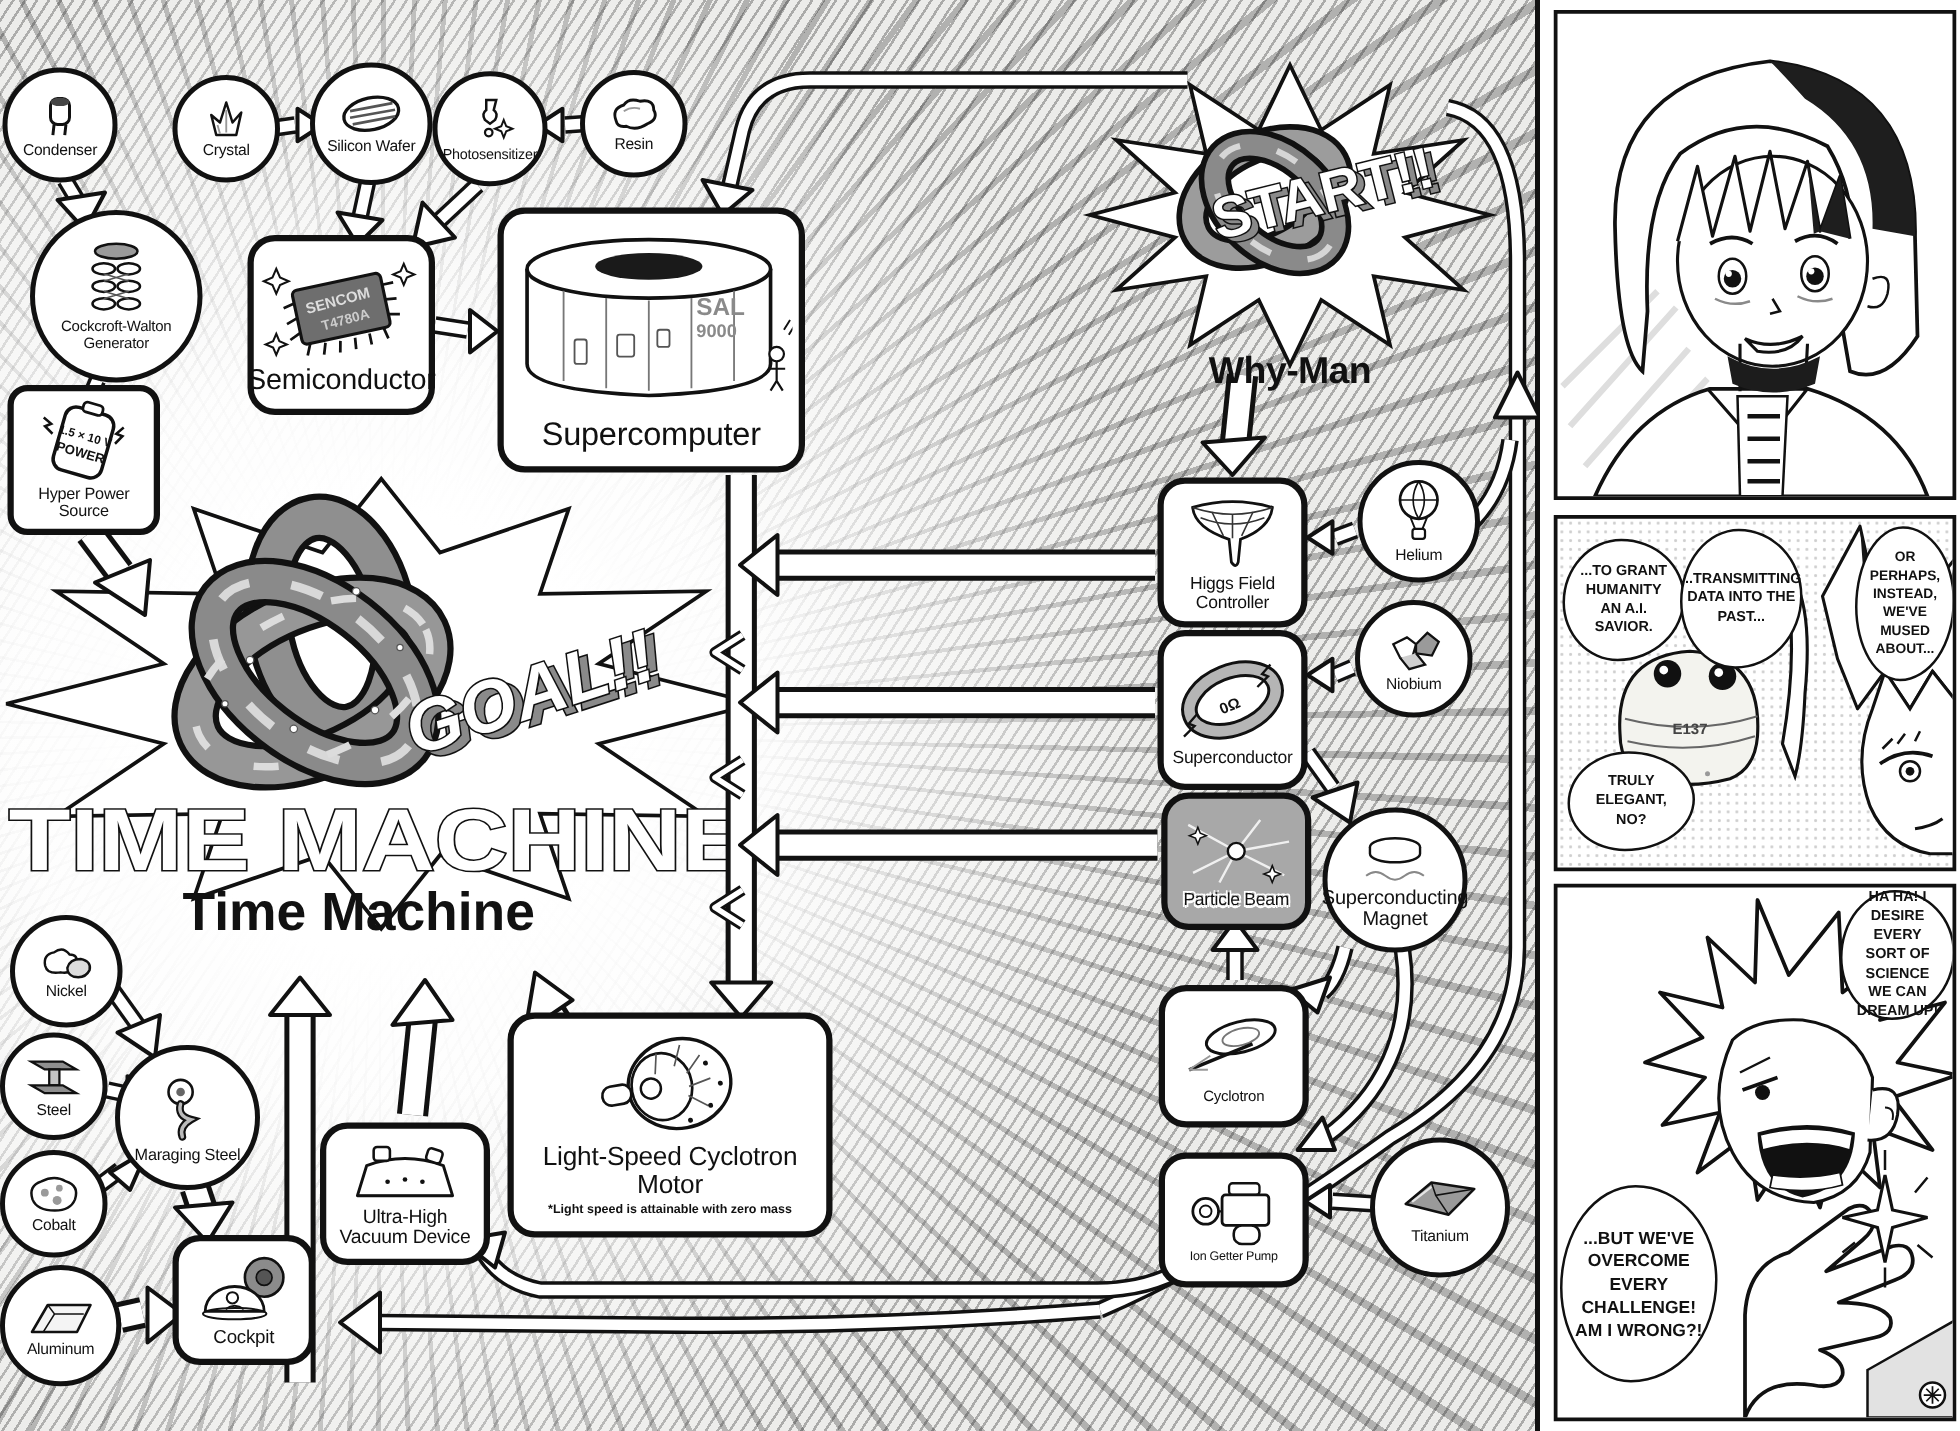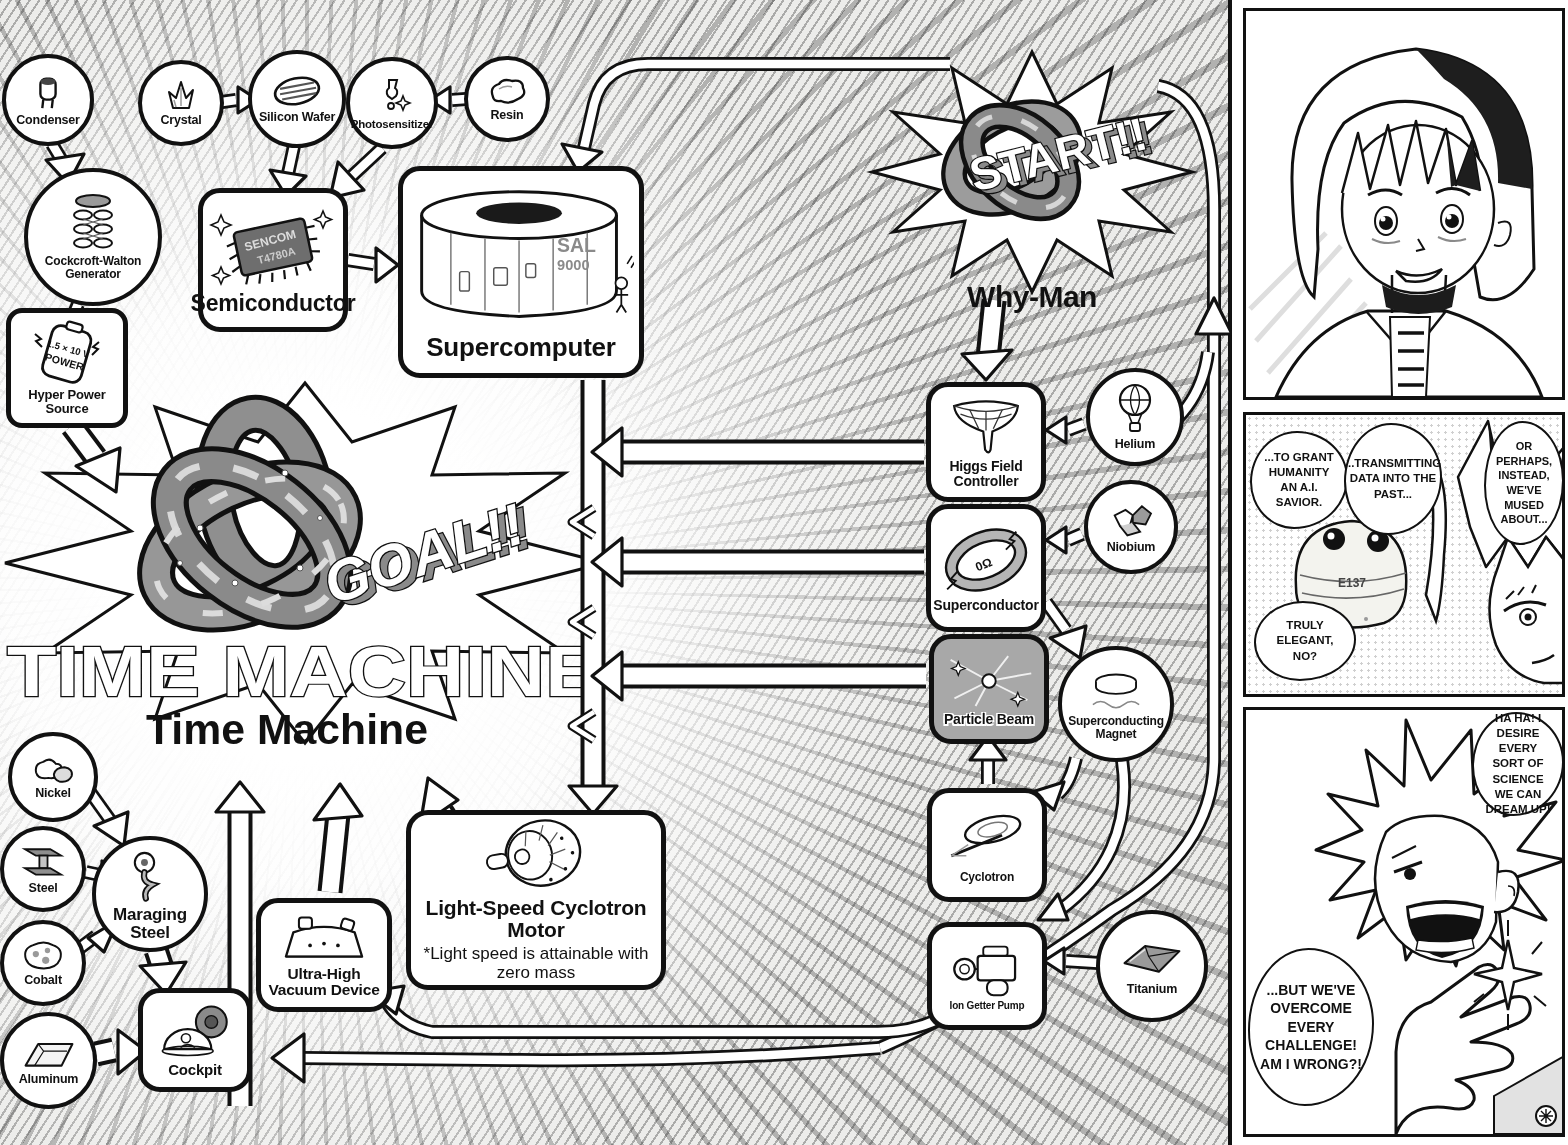--- a/index.html
+++ b/index.html
@@ -17,25 +17,25 @@
   .pk{fill:none;stroke:#111;stroke-width:14;stroke-linejoin:round}
   .pw{fill:none;stroke:#fff;stroke-width:8.5;stroke-linejoin:round}
   .wide .pk{stroke-width:25}.wide .pw{stroke-width:17}
   .head{fill:#fff;stroke:#111;stroke-width:3.2;stroke-linejoin:round}
   .chk{fill:none;stroke:#111;stroke-width:9;stroke-linejoin:round}
   .chw{fill:none;stroke:#fff;stroke-width:4.5;stroke-linejoin:round}
   .node{position:absolute;display:flex;flex-direction:column;align-items:center;justify-content:center;
         gap:2px;background:#fff;border:4px solid #111;box-sizing:border-box;text-align:center;z-index:3;padding:2px}
   .circle{border-radius:50%}
   .bx{border-radius:22px;border-width:5px}
-  .nlabel{font-weight:700;font-size:12.5px;line-height:1.05;color:#111;letter-spacing:-.2px}
+  .nlabel{font-weight:400;font-size:12.5px;line-height:1.05;color:#111;letter-spacing:-.2px}
   .bx .nlabel{font-size:15px}
   .lab-lg{font-size:23px!important}
   .lab-xl{font-size:26px!important}
-  .foot{font-weight:400;font-size:17px;line-height:1.15;color:#111;margin-top:1px}
+  .foot{font-weight:700;font-size:10px;line-height:1.15;color:#111;margin-top:1px}
   .pbx{background:#a8a8a8}
   .pbx .nlabel{text-shadow:-1.5px -1.5px 0 #fff,1.5px -1.5px 0 #fff,-1.5px 1.5px 0 #fff,1.5px 1.5px 0 #fff,0 2px 0 #fff}
   .center-group{position:absolute;left:0;top:378px;z-index:1}
   .whyman{position:absolute;left:862px;top:42px;z-index:3}
   .wm-label{position:absolute;left:55px;top:238px;width:230px;text-align:center;
             font-size:30px;font-weight:700;color:#111;letter-spacing:-.5px}
   .otext{paint-order:stroke fill;font-family:"Liberation Sans",sans-serif;font-weight:bold}
   
   .panel{position:absolute;background:#fff;border:3px solid #111;box-sizing:border-box;overflow:hidden;z-index:4}
   .panel svg{position:absolute;left:0;top:0;z-index:1}
@@ -422,21 +422,21 @@
     </svg>
     <div class="nlabel" style="font-size:14px">Particle Beam</div>
   </div>
 
   <div class="node circle" style="left:1058px;top:646px;width:116px;height:116px">
     <svg width="74" height="46" viewBox="0 0 96 58">
       <ellipse cx="48" cy="18" rx="26" ry="9" fill="#fff" stroke="#111" stroke-width="2.5"></ellipse>
       <path d="M22 18 v7 a26 9 0 0 0 52 0 v-7" fill="#fff" stroke="#111" stroke-width="2.5"></path>
       <path d="M18 48 q10 -8 20 0 q10 8 20 0 q10 -8 20 0" stroke="#888" stroke-width="2" fill="none"></path>
     </svg>
-    <div class="nlabel" style="font-size:12px">Superconducting Magnet</div>
+    <div class="nlabel" style="font-size:16px">Superconducting Magnet</div>
   </div>
 
   <div class="node bx" style="left:927px;top:788px;width:120px;height:114px">
     <svg width="96" height="62" viewBox="0 0 100 66">
       <ellipse cx="56" cy="24" rx="30" ry="13" transform="rotate(-14 56 24)" fill="#fff" stroke="#111" stroke-width="2.5"></ellipse>
       <ellipse cx="56" cy="24" rx="16" ry="7" transform="rotate(-14 56 24)" fill="none" stroke="#777" stroke-width="1.6"></ellipse>
       <path d="M12 52 L66 30" stroke="#111" stroke-width="3"></path>
       <path d="M12 52 L30 40 M12 52 L28 52" stroke="#999" stroke-width="1.6"></path>
     </svg>
     <div class="nlabel" style="font-size:12px">Cyclotron</div>
@@ -490,21 +490,21 @@
     <div class="nlabel">Cobalt</div>
   </div>
 
   <div class="node circle" style="left:92px;top:836px;width:116px;height:116px">
     <svg width="58" height="58" viewBox="0 0 84 84">
       <circle cx="34" cy="24" r="14" fill="#fff" stroke="#111" stroke-width="3"></circle>
       <circle cx="34" cy="24" r="5" fill="#666"></circle>
       <path d="M34 38 Q30 52 46 56 Q32 64 36 76" stroke="#111" stroke-width="9" fill="none" stroke-linecap="round"></path>
       <path d="M34 38 Q30 52 46 56 Q32 64 36 76" stroke="#bbb" stroke-width="4" fill="none" stroke-linecap="round"></path>
     </svg>
-    <div class="nlabel" style="font-size:17px">Maraging Steel</div>
+    <div class="nlabel" style="font-size:13px">Maraging Steel</div>
   </div>
 
   <div class="node circle" style="left:0px;top:1012px;width:97px;height:97px">
     <svg width="56" height="36" viewBox="0 0 60 40">
       <path d="M4 34 L18 10 L56 10 L44 34 Z" fill="#f4f4f4" stroke="#111" stroke-width="2.3" stroke-linejoin="round"></path>
       <path d="M18 10 L24 18 L50 18 M24 18 L14 34" fill="none" stroke="#111" stroke-width="1.3"></path>
     </svg>
     <div class="nlabel">Aluminum</div>
   </div>
 

